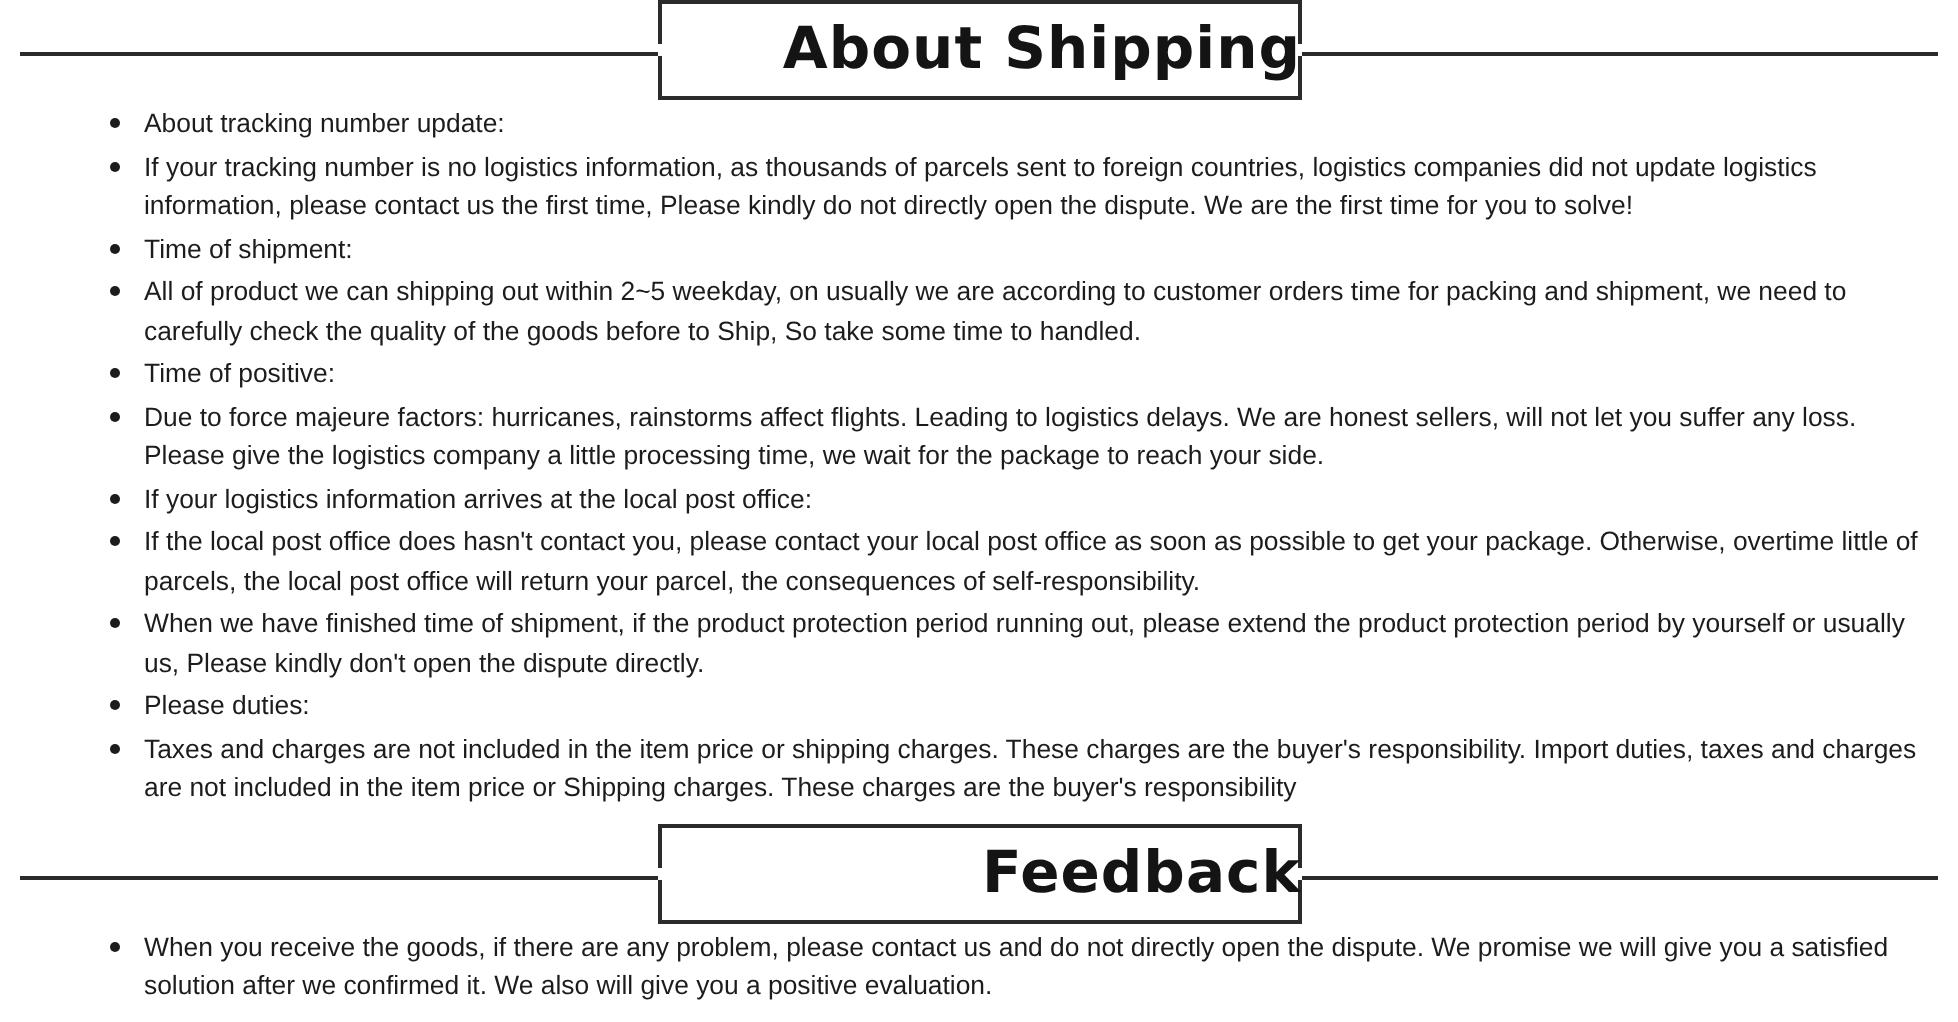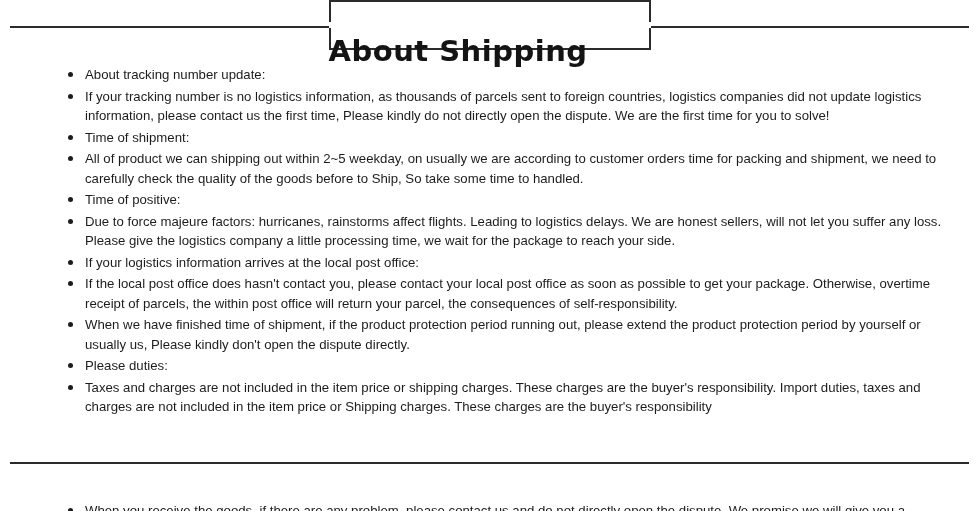--- a/index.html
+++ b/index.html
@@ -55,35 +55,34 @@
   .frame .tr { right: 0; top: 0; border-right: 2px solid #2b2b2b; border-top: 2px solid #2b2b2b; }
   .frame .bl { left: 0; bottom: 0; border-left: 2px solid #2b2b2b; border-bottom: 2px solid #2b2b2b; }
   .frame .br { right: 0; bottom: 0; border-right: 2px solid #2b2b2b; border-bottom: 2px solid #2b2b2b; }
   .frame .edge-t { position: absolute; left: 26px; right: 26px; top: 0; border-top: 2px solid #2b2b2b; }
   .frame .edge-b { position: absolute; left: 26px; right: 26px; bottom: 0; border-bottom: 2px solid #2b2b2b; }
 
   .section-title {
     position: absolute;
     left: 0; right: 0;
     top: 4px;
-    text-align: left;
+    text-align: right;
     font-family: "DejaVu Sans", sans-serif;
     font-weight: bold;
     font-size: 29px;
     letter-spacing: 0.5px;
     color: #141414;
     line-height: 40px;
     white-space: nowrap;
-    margin-top: 27px;
   }
 
   
   ul.bullets {
     list-style: none;
-    margin: 13px;
+    margin: 0;
     padding: 0 12px 0 72px;
   }
   ul.bullets li {
     position: relative;
     font-size: 13.2px;
     line-height: 19.5px;
     color: #1c1c1c;
     margin: 0 0 2px 0;
     padding-left: 0;
     text-align: left;
@@ -121,30 +120,39 @@
   </div>
 
   <ul class="bullets list-shipping">
     <li>About tracking number update:</li>
     <li>If your tracking number is no logistics information, as thousands of parcels sent to foreign countries, logistics companies did not update logistics information, please contact us the first time, Please kindly do not directly open the dispute. We are the first time for you to solve!</li>
     <li>Time of shipment:</li>
     <li>All of product we can shipping out within 2~5 weekday, on usually we are according to customer orders time for packing and shipment, we need to carefully check the quality of the goods before to Ship, So take some time to handled.</li>
     <li>Time of positive:</li>
     <li>Due to force majeure factors: hurricanes, rainstorms affect flights. Leading to logistics delays. We are honest sellers, will not let you suffer any loss. Please give the logistics company a little processing time, we wait for the package to reach your side.</li>
     <li>If your logistics information arrives at the local post office:</li>
-    <li>If the local post office does hasn't contact you, please contact your local post office as soon as possible to get your package. Otherwise, overtime receipt of parcels, the within post office will return your parcel, the consequences of self-responsibility.</li>
+    <li>If the local post office does hasn't contact you, please contact your local post office as soon as possible to get your package. Otherwise, overtime little of parcels, the local post office will return your parcel, the consequences of self-responsibility.</li>
     <li>When we have finished time of shipment, if the product protection period running out, please extend the product protection period by yourself or usually us, Please kindly don't open the dispute directly.</li>
     <li>Please duties:</li>
     <li>Taxes and charges are not included in the item price or shipping charges. These charges are the buyer's responsibility. Import duties, taxes and charges are not included in the item price or Shipping charges. These charges are the buyer's responsibility</li>
   </ul>
 
   <div class="spacer-sm"></div>
 
   <div class="section-head">
     <div class="rule"></div>
+    <div class="frame">
+      <span class="corner tl"></span>
+      <span class="corner tr"></span>
+      <span class="corner bl"></span>
+      <span class="corner br"></span>
+      <span class="edge-t"></span>
+      <span class="edge-b"></span>
+      <div class="section-title">Feedback</div>
+    </div>
   </div>
 
   <ul class="bullets list-feedback">
     <li>When you receive the goods, if there are any problem, please contact us and do not directly open the dispute. We promise we will give you a satisfied solution after we confirmed it. We also will give you a positive evaluation.</li>
 
   </ul>
 
 </div>
 
 </body></html>

